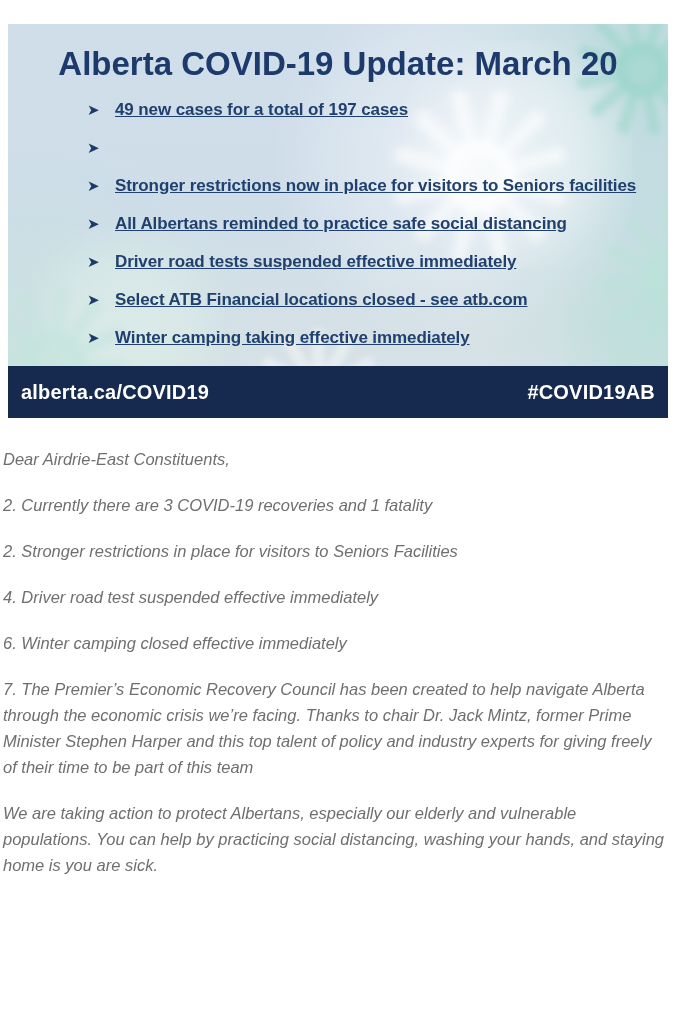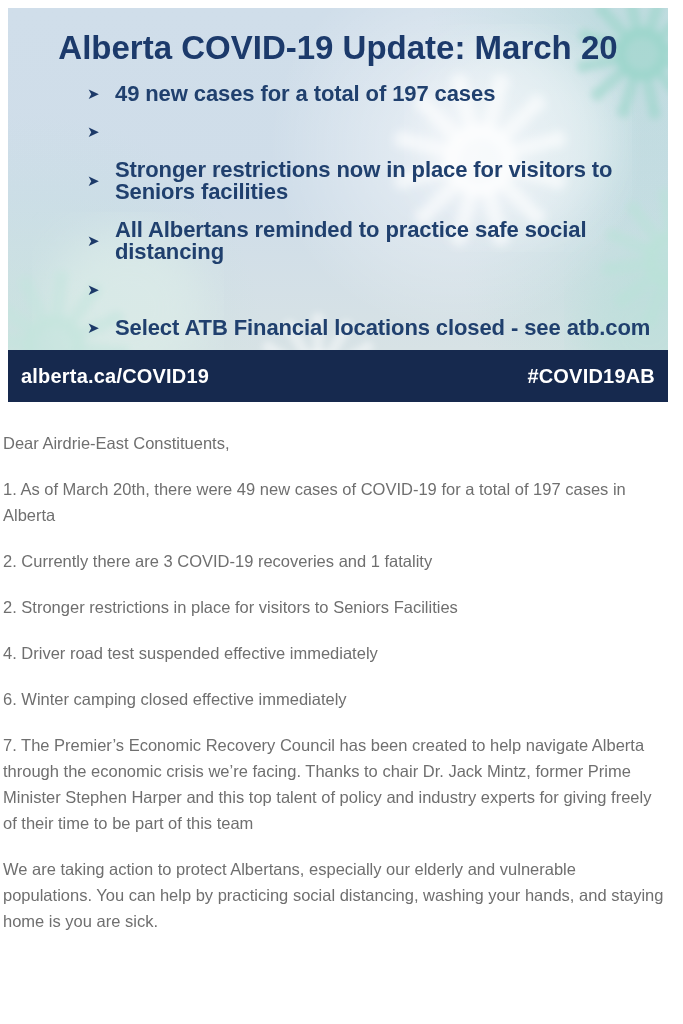--- a/index.html
+++ b/index.html
@@ -8,21 +8,21 @@
     background: #ffffff;
     font-family: "Liberation Sans", "DejaVu Sans", sans-serif;
   }
   body { height: 1024px; overflow: hidden; }
 
   .page { width: 683px; }
 
   
   .banner {
     width: 660px;
-    margin: 8px 0 0 8px;
+    margin: 24px 0 0 8px;
   }
   .banner-top {
     position: relative;
     height: 342px;
     overflow: hidden;
     background:
       radial-gradient(circle at 68% 40%, rgba(255,255,255,0.55) 0%, rgba(255,255,255,0) 38%),
       radial-gradient(circle at 96% 8%,  rgba(160,215,203,0.40) 0%, rgba(255,255,255,0) 30%),
       radial-gradient(circle at 4% 98%,  rgba(186,226,216,0.45) 0%, rgba(255,255,255,0) 32%),
       radial-gradient(circle at 99% 78%, rgba(176,222,211,0.40) 0%, rgba(255,255,255,0) 28%),
@@ -59,24 +59,25 @@
     align-items: center;
     line-height: 22px;
   }
   .bullet .arrow {
     width: 28px;
     flex: 0 0 28px;
     font-size: 15px;
     color: #1d3a69;
   }
   .bullet-text {
-    font-size: 22px;
+    font-size: 17px;
     font-weight: 700;
     letter-spacing: -0.1px;
     color: #20406e;
+    text-decoration: underline;
   }
   .banner-bar {
     height: 52px;
     background: #16294e;
     display: flex;
     align-items: center;
     justify-content: space-between;
     padding: 0 13px;
     gap: 36px;
   }
@@ -89,20 +90,21 @@
 
   
   .letter {
     padding: 28px 18px 0 3px;
   }
   .letter p {
     font-size: 16.5px;
     line-height: 26px;
     color: #6f6f6f;
     margin-bottom: 20px;
+    font-style: italic;
   }
 </style>
 </head>
 <body>
 
 <div class="page">
 
   <figure class="banner">
     <div class="banner-top">
 
@@ -171,41 +173,41 @@
         <li class="bullet">
           <span class="arrow">➤</span>
           <span class="bullet-text">Stronger restrictions now in place for visitors to Seniors facilities</span>
         </li>
         <li class="bullet">
           <span class="arrow">➤</span>
           <span class="bullet-text">All Albertans reminded to practice safe social distancing</span>
         </li>
         <li class="bullet">
           <span class="arrow">➤</span>
+          <span class="bullet-text">Driver road tests suspended effective immediately</span>
         </li>
         <li class="bullet">
           <span class="arrow">➤</span>
           <span class="bullet-text">Select ATB Financial locations closed - see atb.com</span>
         </li>
         <li class="bullet">
           <span class="arrow">➤</span>
           <span class="bullet-text">Winter camping taking effective immediately</span>
         </li>
       </ul>
     </div>
 
     <div class="banner-bar">
       <span class="bar-left">alberta.ca/COVID19</span>
       <span class="bar-right">#COVID19AB</span>
     </div>
   </figure>
 
   <div class="letter">
     <p>Dear Airdrie-East Constituents,</p>
-    <p>1. As of March 20th, there were 49 new cases of COVID-19 for a total of 197 cases in Alberta</p>
     <p>2. Currently there are 3 COVID-19 recoveries and 1 fatality</p>
     <p>2. Stronger restrictions in place for visitors to Seniors Facilities</p>
     <p>4. Driver road test suspended effective immediately</p>
     <p>6. Winter camping closed effective immediately</p>
     <p>7. The Premier’s Economic Recovery Council has been created to help navigate Alberta through the economic crisis we’re facing. Thanks to chair Dr. Jack Mintz, former Prime Minister Stephen Harper and this top talent of policy and industry experts for giving freely of their time to be part of this team</p>
     <p>We are taking action to protect Albertans, especially our elderly and vulnerable populations. You can help by practicing social distancing, washing your hands, and staying home is you are sick.</p>
   </div>
 
 </div>
 

